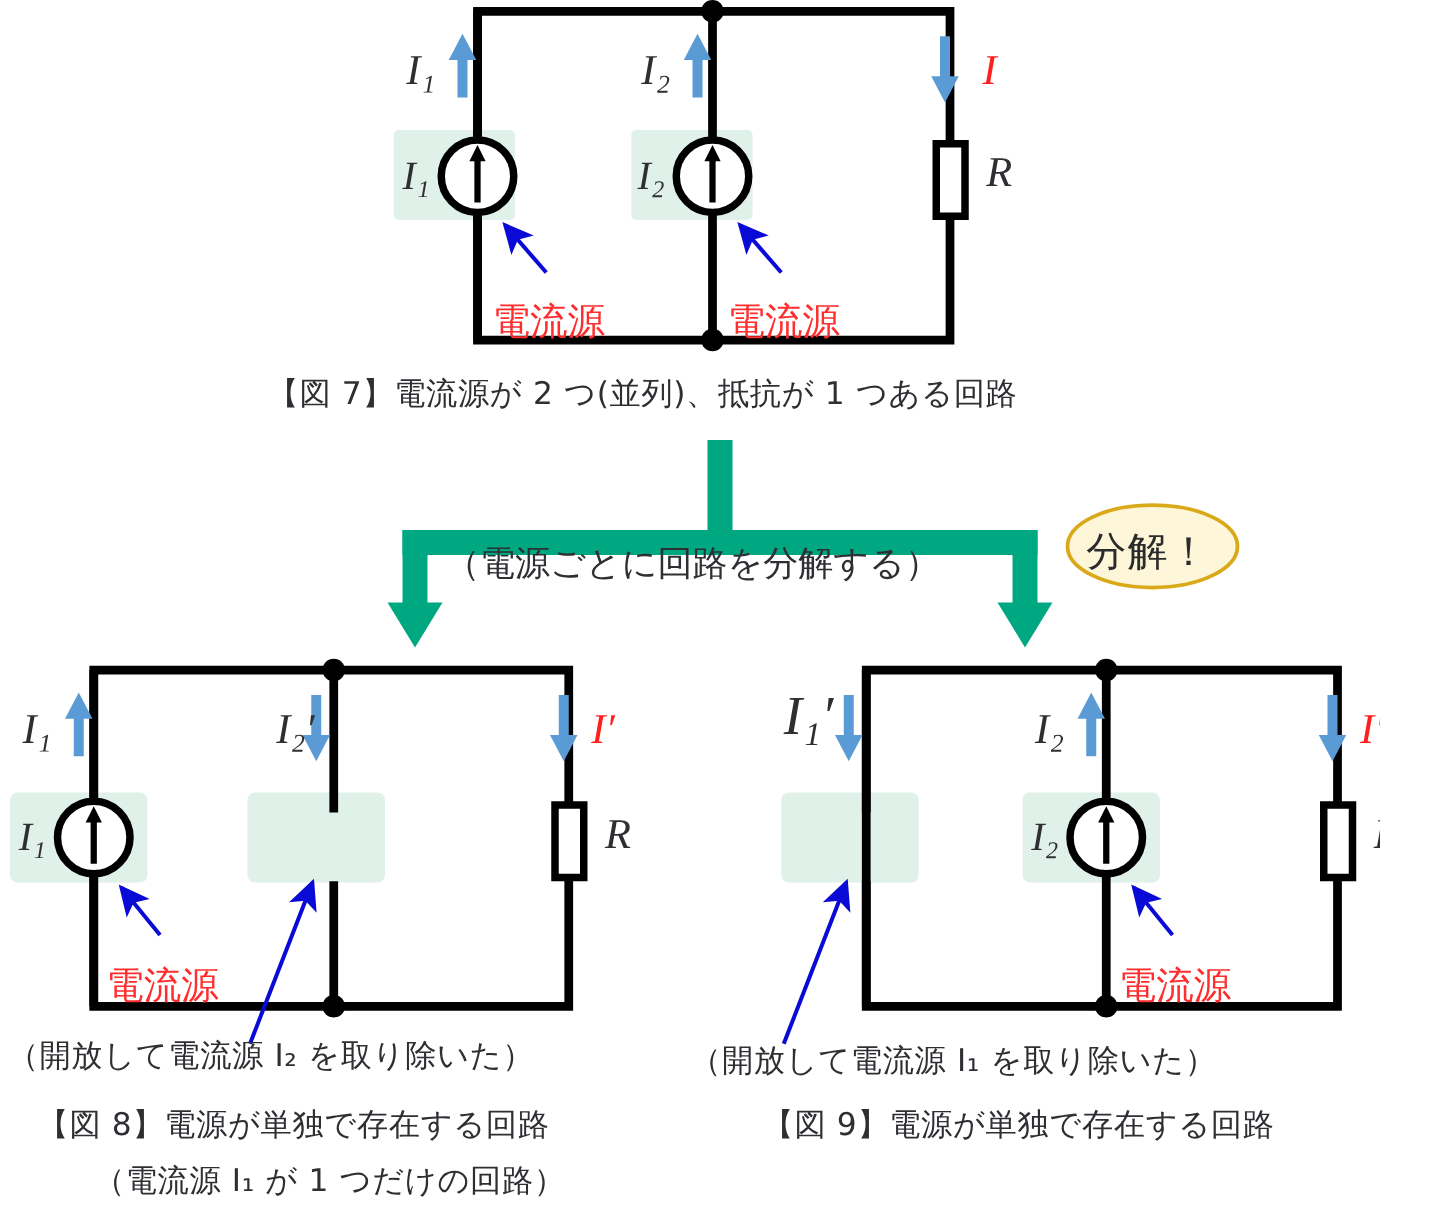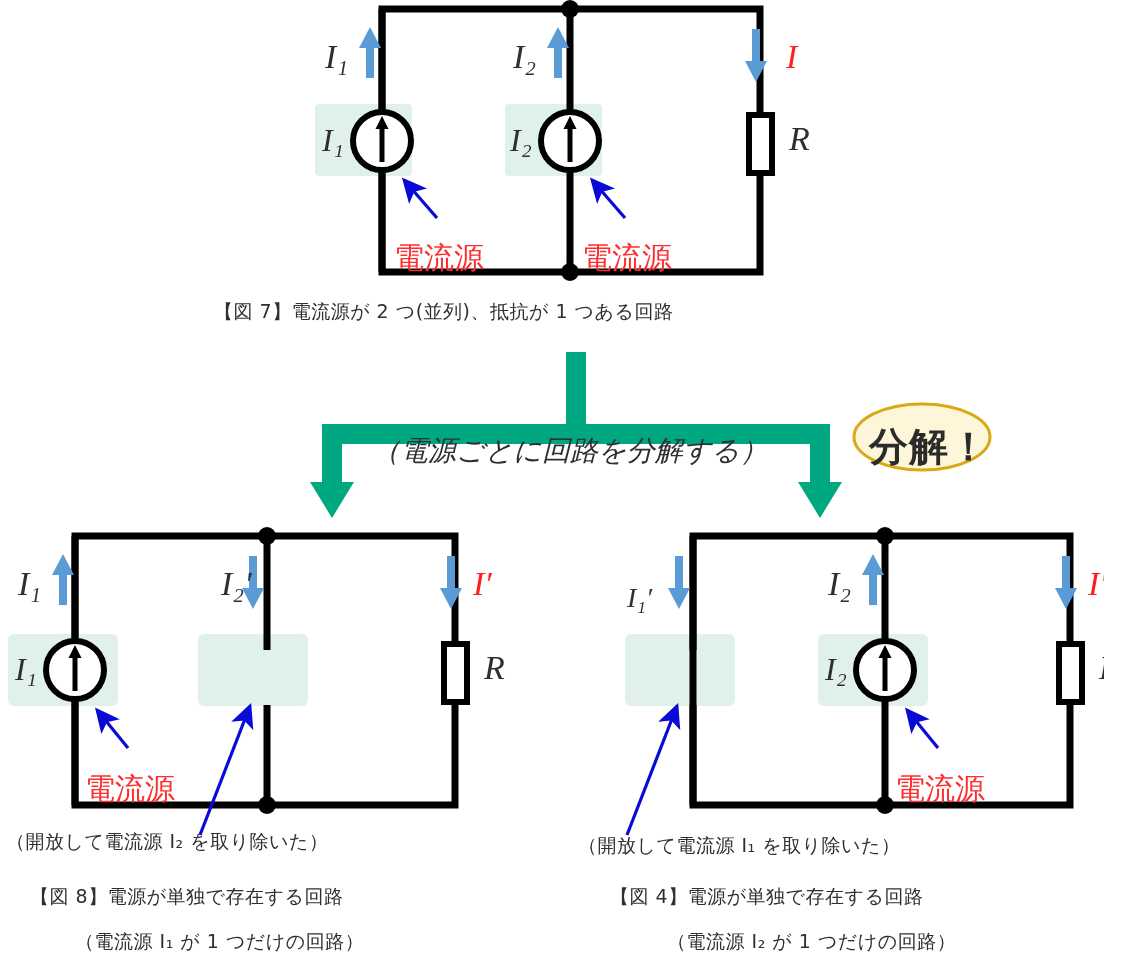--- a/index.html
+++ b/index.html
@@ -37,29 +37,29 @@
   }
   .math.red { color: #ff1f1f; }
   .jp {
     font-family: "DejaVu Sans", "Liberation Sans", sans-serif;
     color: #2e2f33;
   }
   .jp.red { color: #ff2d2d; margin-top: 48px; }
   .cap {
     font-family: "DejaVu Sans", "Liberation Sans", sans-serif;
     color: #2e2f33;
-    font-size: 19px;
+    font-size: 25px;
     letter-spacing: 0.5px;
   }
   .badge {
     position: absolute;
     font-family: "DejaVu Sans", "Liberation Sans", sans-serif;
-    font-weight: bold;
+    font-weight: normal;
     color: #2b2b2b;
-    font-size: 39px;
+    font-size: 32px;
     letter-spacing: 1px;
   }
 </style>
 </head>
 <body>
 
 <div id="root">
 
   <svg class="layer" viewBox="0 0 1144 976">
     <defs>
@@ -230,21 +230,21 @@
 
   <div class="txt math" style="left:789px; top:122px; font-size:34px;">
     <span>R</span>
   </div>
 
   <div class="txt jp red" style="left:394px; top:195px; font-size:30px;">電流源</div>
   <div class="txt jp red" style="left:582px; top:195px; font-size:30px;">電流源</div>
 
   <div class="txt cap" style="left:214px; top:302px;">【図 7】電流源が 2 つ(並列)、抵抗が 1 つある回路</div>
 
-  <div class="txt jp" style="left:372px; top:437px; font-size:28px;font-style:italic;">（電源ごとに回路を分解する）</div>
+  <div class="txt jp" style="left:356px; top:437px; font-size:28px;">（電源ごとに回路を分解する）</div>
   <div class="badge" style="left:869px; top:420px;">分解！</div>
 
   <div class="txt math" style="left:18px; top:567px; font-size:34px;">
     <span>I₁</span>
   </div>
   <div class="txt math" style="left:192px; top:567px; font-size:34px;margin-left:29px;">
     <span>I₂′</span>
   </div>
   <div class="txt math red" style="left:473px; top:567px; font-size:34px;">
     <span>I′</span>
@@ -255,35 +255,34 @@
   </div>
   <div class="txt math" style="left:484px; top:651px; font-size:34px;">
     <span>R</span>
   </div>
   <div class="txt jp red" style="left:85px; top:726px; font-size:30px;">電流源</div>
 
   <div class="txt cap" style="left:6px; top:832px;">（開放して電流源 I₂ を取り除いた）</div>
   <div class="txt cap" style="left:6px; top:887px;margin-left:24px;">【図 8】電源が単独で存在する回路</div>
   <div class="txt cap" style="left:63px; top:932px;margin-left:12px;">（電流源 I₁ が 1 つだけの回路）</div>
 
-  <div class="txt math" style="left:627px; top:584px; font-size:28px;">
+  <div class="txt math" style="left:627px; top:551px; font-size:44px;">
     <span>I₁′</span>
   </div>
   <div class="txt math" style="left:828px; top:567px; font-size:34px;">
     <span>I₂</span>
   </div>
   <div class="txt math red" style="left:1088px; top:567px; font-size:34px;">
     <span>I″</span>
   </div>
 
   <div class="txt math" style="left:825px; top:653px; font-size:32px;">
     <span>I₂</span>
   </div>
   <div class="txt math" style="left:1099px; top:651px; font-size:34px;">
     <span>R</span>
   </div>
   <div class="txt jp red" style="left:895px; top:726px; font-size:30px;">電流源</div>
 
-  <div class="txt cap" style="left:578px; top:836px;">（開放して電流源 I₁ を取り除いた）</div>
-  <div class="txt cap" style="left:610px; top:887px;">【図 4】電源が単独で存在する回路</div>
-  <div class="txt cap" style="left:667px; top:932px;">（電流源 I₂ が 1 つだけの回路）</div>
+  <div class="txt cap" style="left:552px; top:836px;">（開放して電流源 I₁ を取り除いた）</div>
+  <div class="txt cap" style="left:610px; top:887px;">【図 9】電源が単独で存在する回路</div>
 
 </div>
 
 </body></html>

